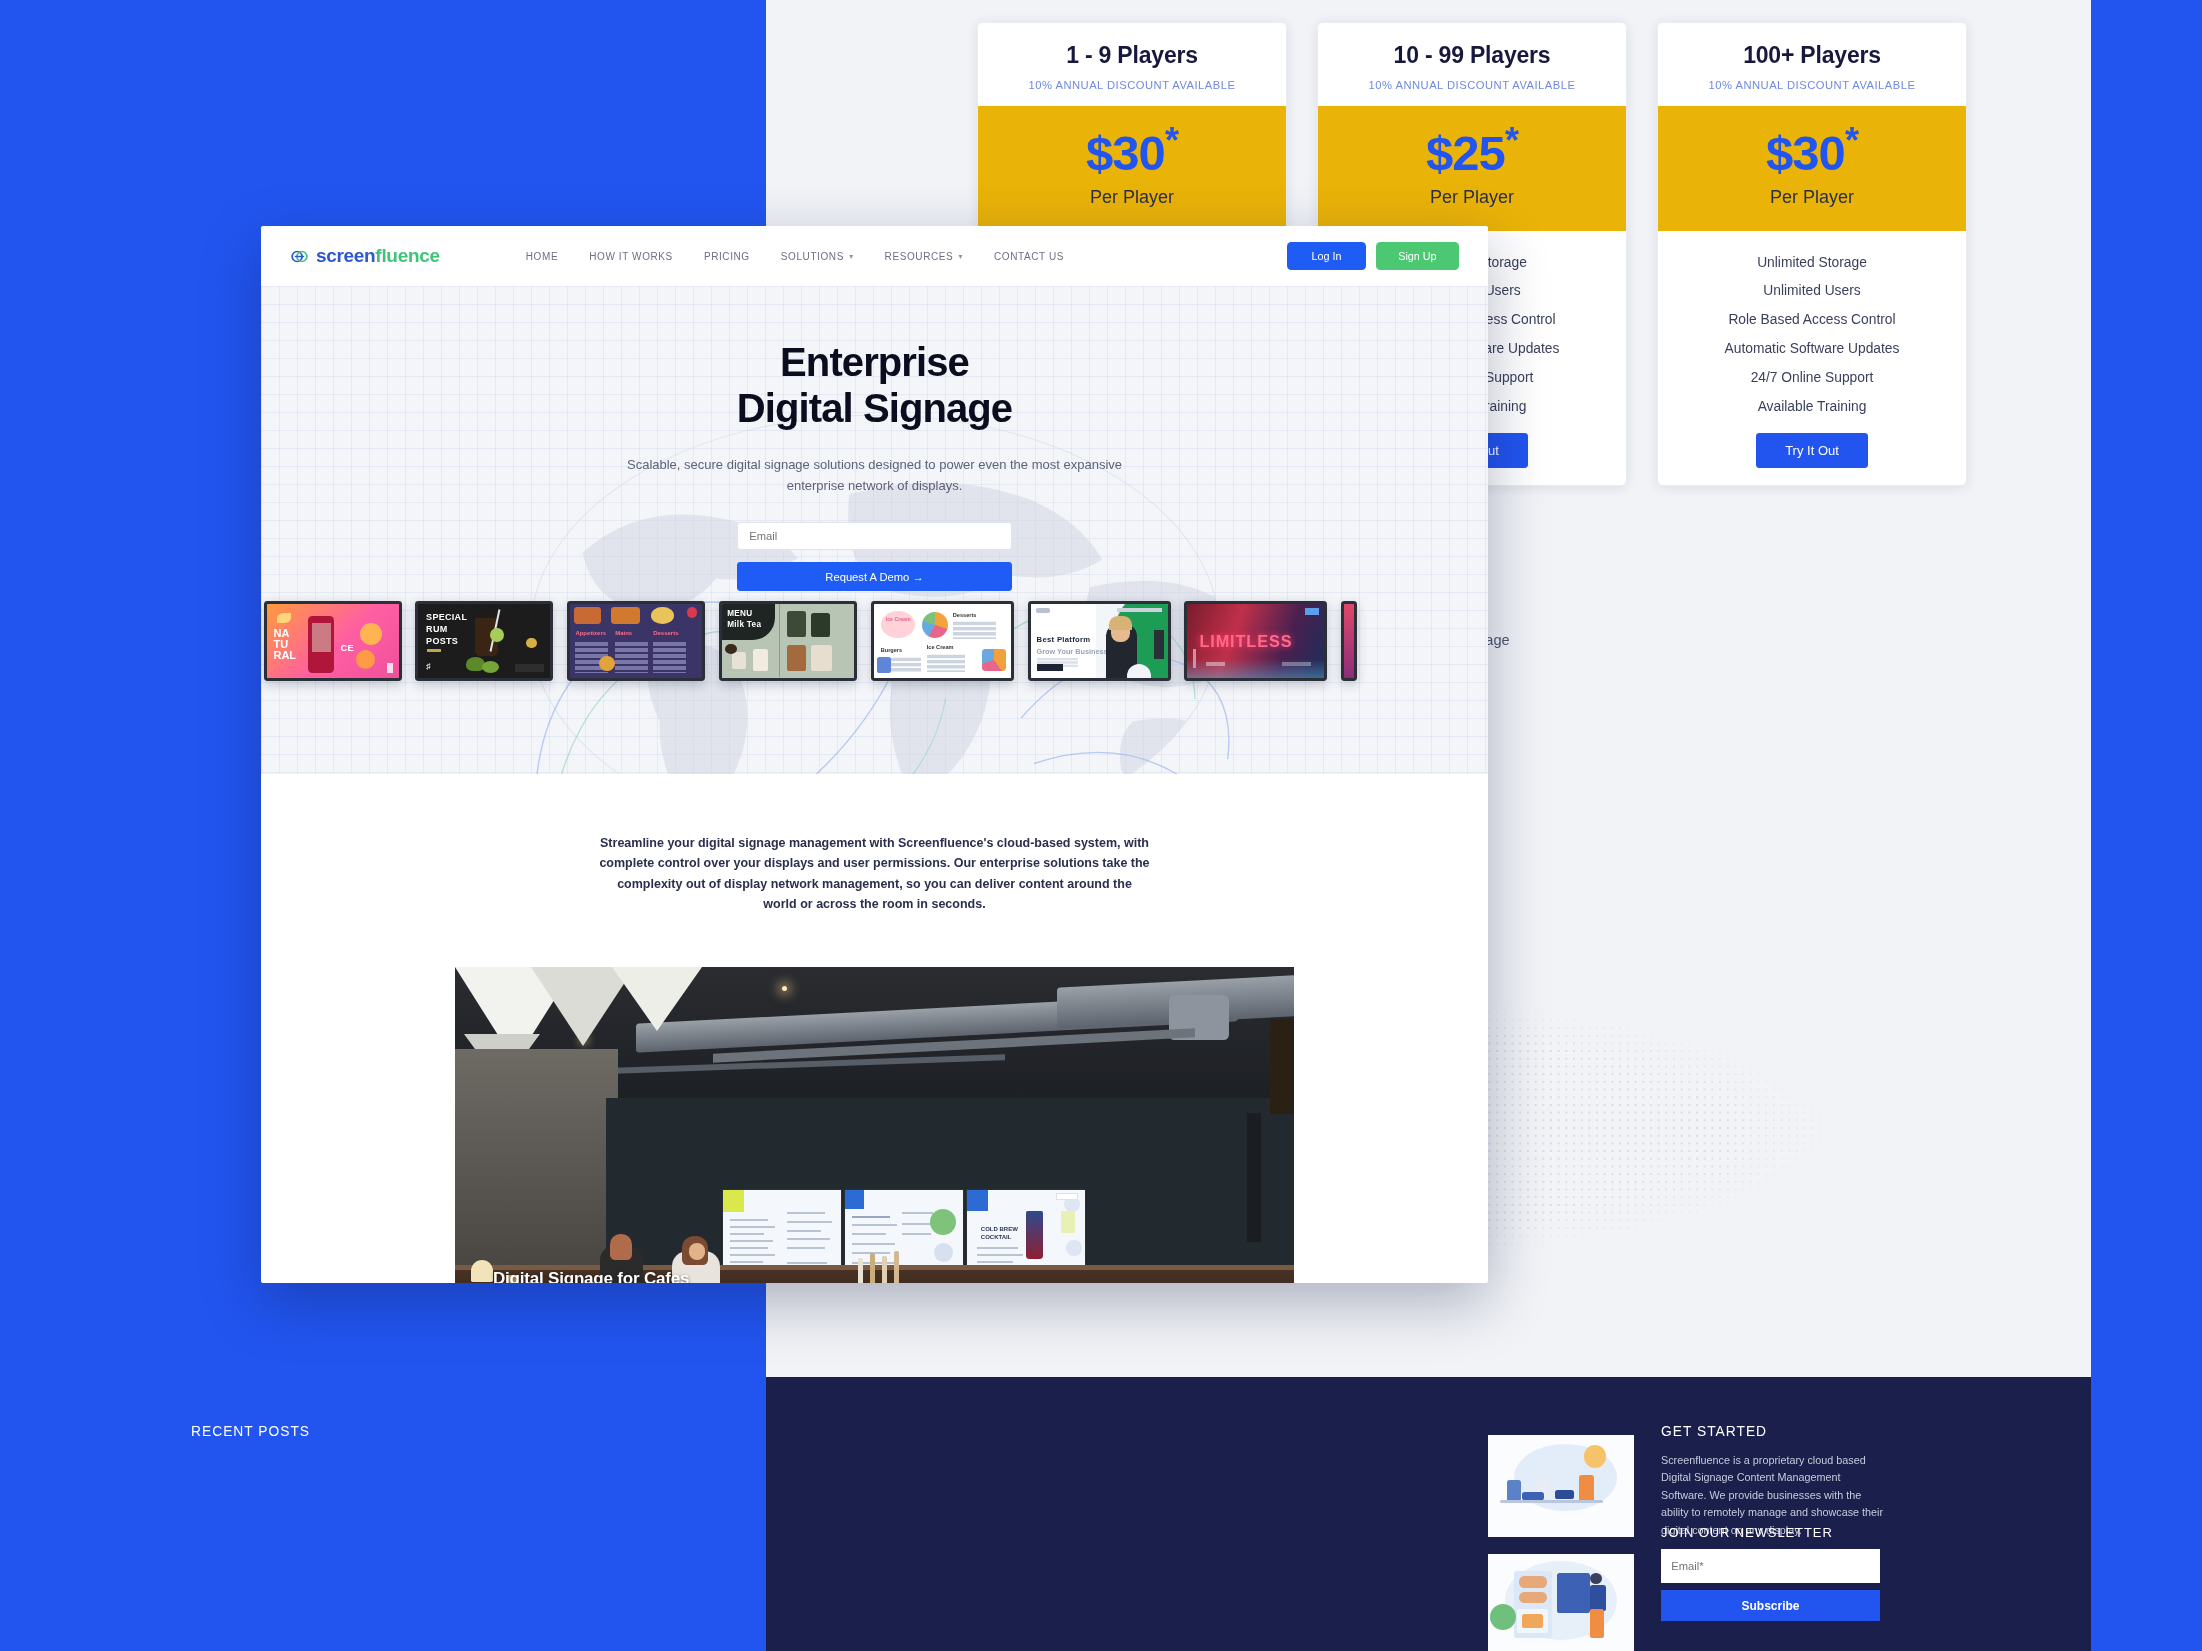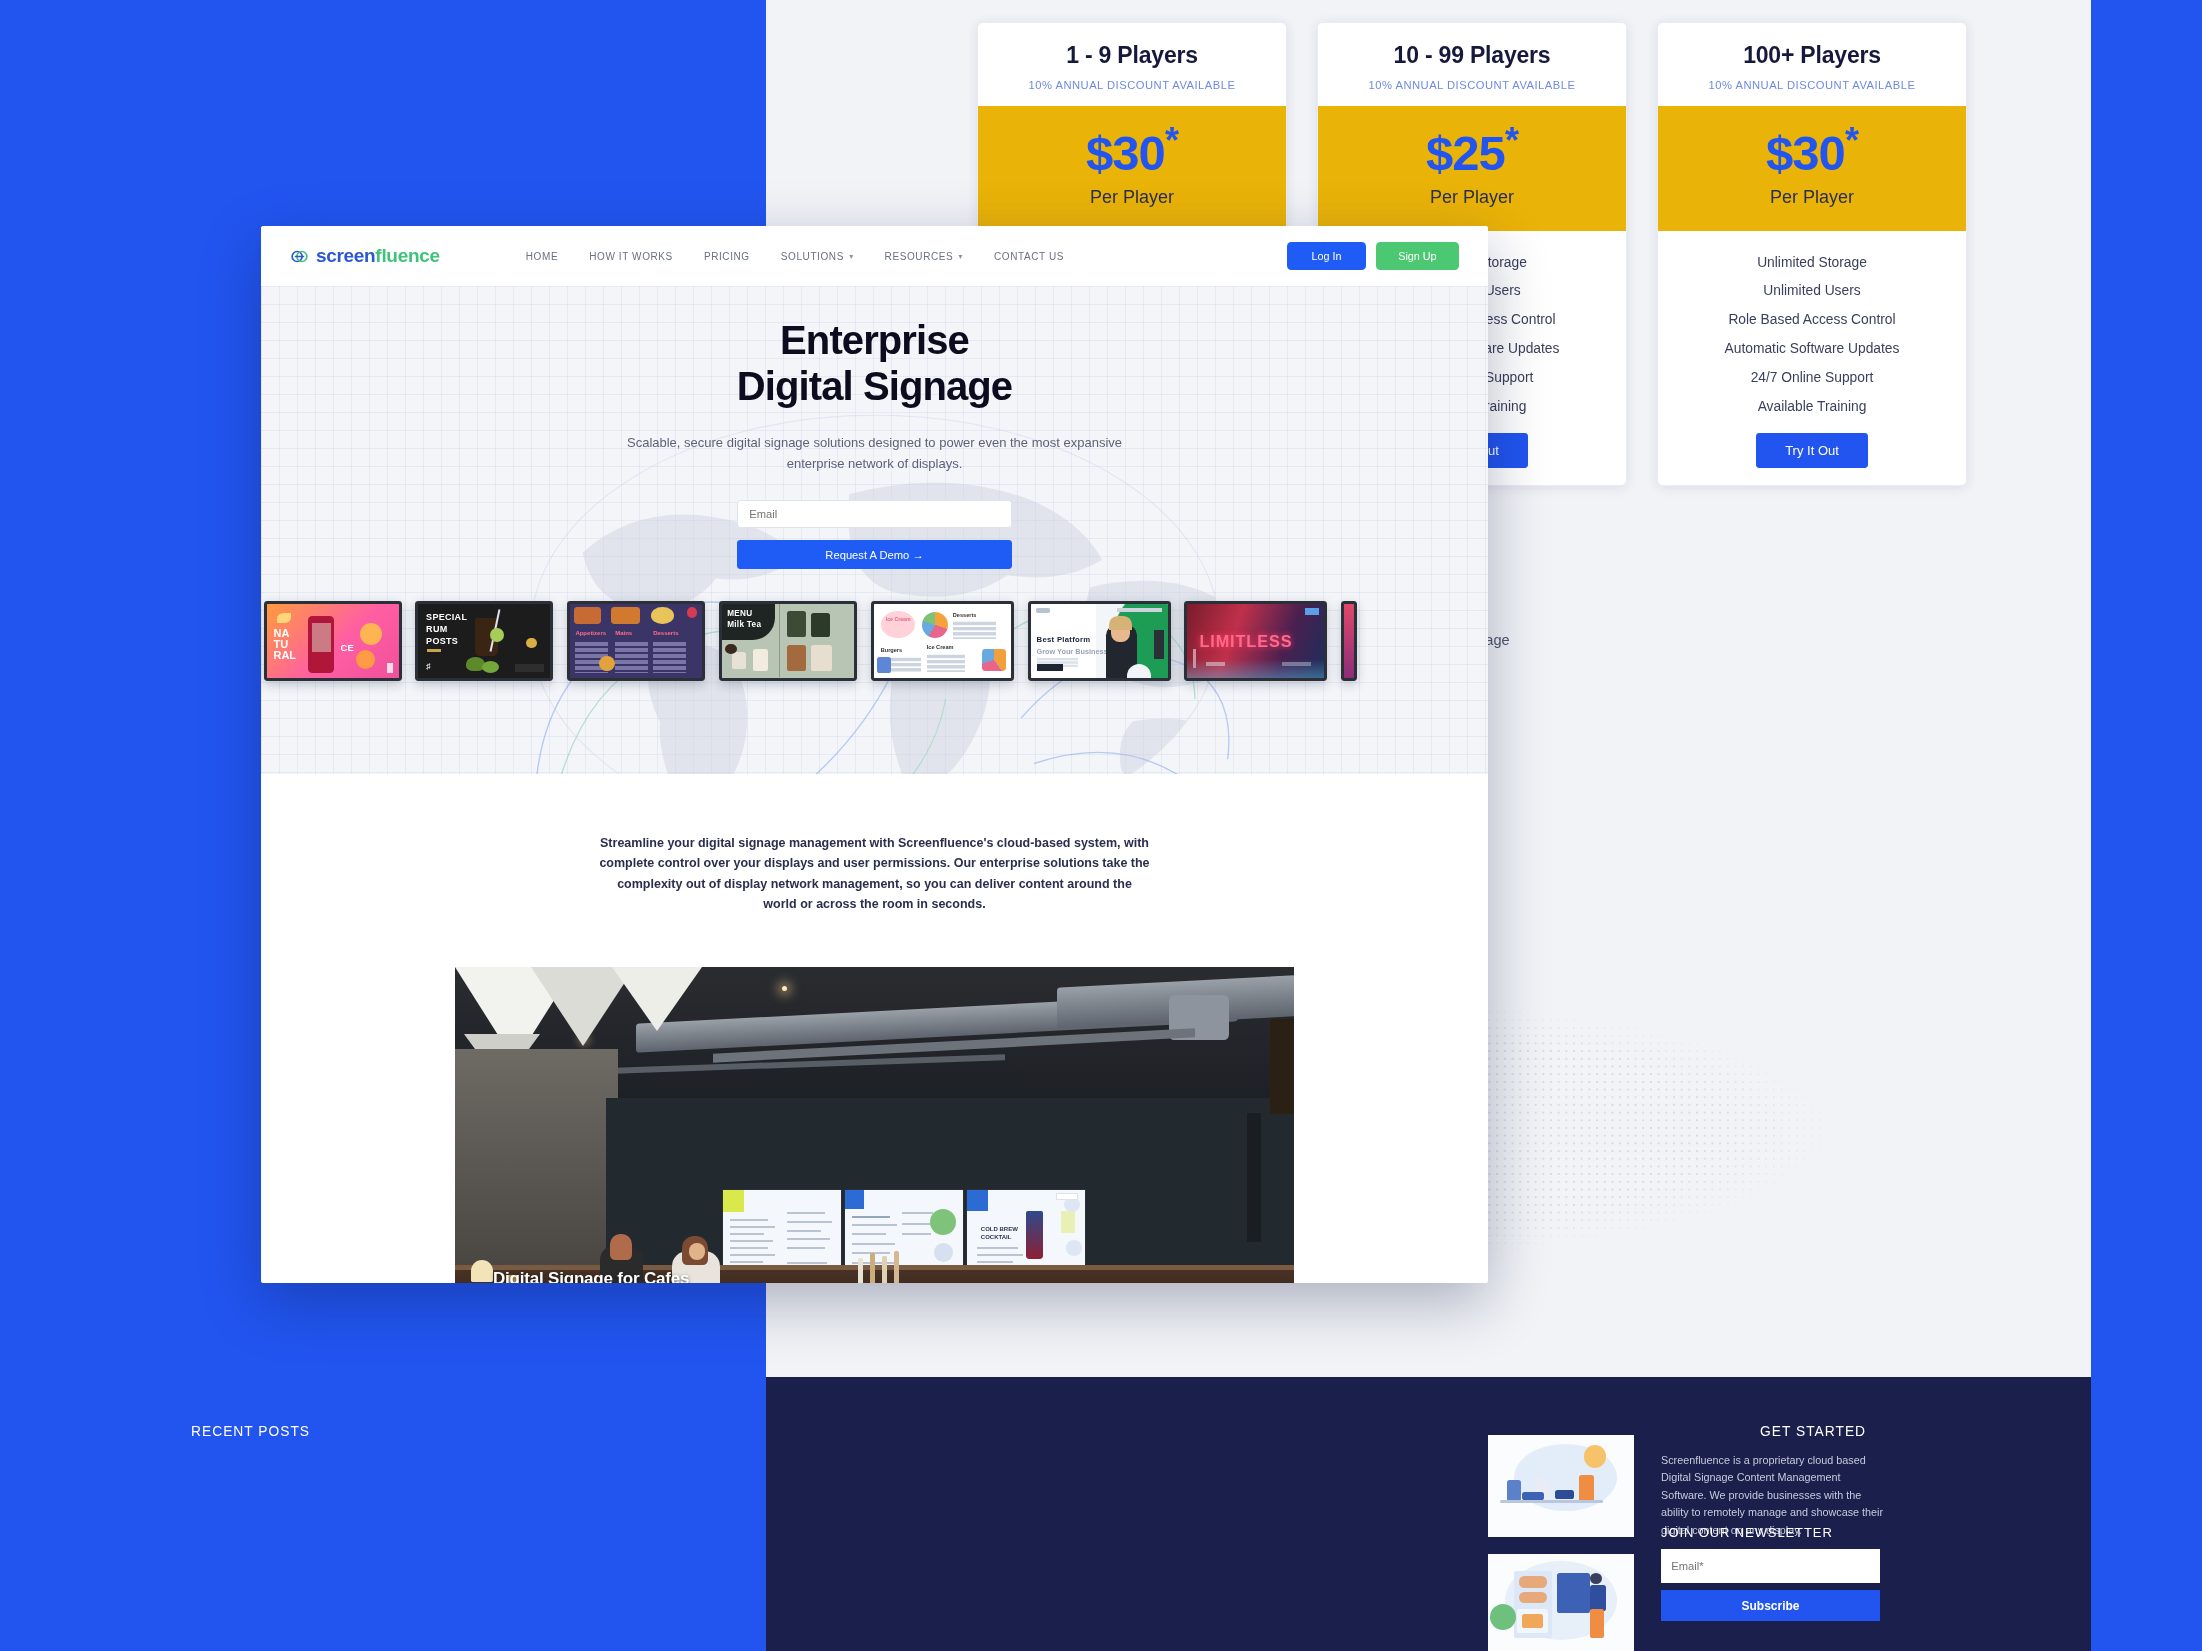--- a/index.html
+++ b/index.html
@@ -92,21 +92,21 @@
     background: #1b1f4b;
   }
   .ft-posts-h {
     position: absolute; top: 1424px; left: 191px;
     font-size: 13.8px; color: #ffffff; letter-spacing: 1px;
   }
   .ft-thumb {
     position: absolute; left: 1488px; width: 146px; background: #fff;
   }
   .ft-getstarted-h {
-    position: absolute; top: 1424px; left: 1760px;
+    position: absolute; top: 1424px; left: 1661px;
     font-size: 13.8px; color: #ffffff; letter-spacing: 1px;
   }
   .ft-getstarted-p {
     position: absolute; top: 1452px; left: 1661px; width: 228px;
     font-size: 10.8px; color: #c6cadd; line-height: 1.62;
   }
   .ft-news-h {
     position: absolute; top: 1525px; left: 1661px;
     font-size: 13px; color: #ffffff; letter-spacing: 0.9px;
   }
@@ -171,21 +171,21 @@
     position: absolute; inset: 0;
     background-image:
       linear-gradient(to right, rgba(160,175,215,.17) 0.9px, transparent 0.9px),
       linear-gradient(to bottom, rgba(160,175,215,.17) 0.9px, transparent 0.9px);
     background-size: 18px 18px;
   }
   .hero-globe {
     position: absolute; left: 50%; top: 129px; transform: translateX(-50%);
     width: 1015px; height: 482px; opacity: .42;
   }
-  .hero-content { position: relative; text-align: center; padding-top: 31px; z-index: 3; }
+  .hero-content { position: relative; text-align: center; padding-top: 53px; z-index: 3; }
   .hero-h1 {
     font-size: 40px; font-weight: bold; color: #0b0d1f; line-height: 1.16;
     letter-spacing: -0.9px;
   }
   .hero-p {
     margin: 22.4px auto 0; width: 499px; font-size: 13px; color: #5d6278; line-height: 1.62;
   }
   .hero-email {
     display: block; margin: 26px auto 0; width: 275px; height: 28px;
     border: 0.9px solid #dfe3ec; border-radius: 3.4px; background: #fff;

